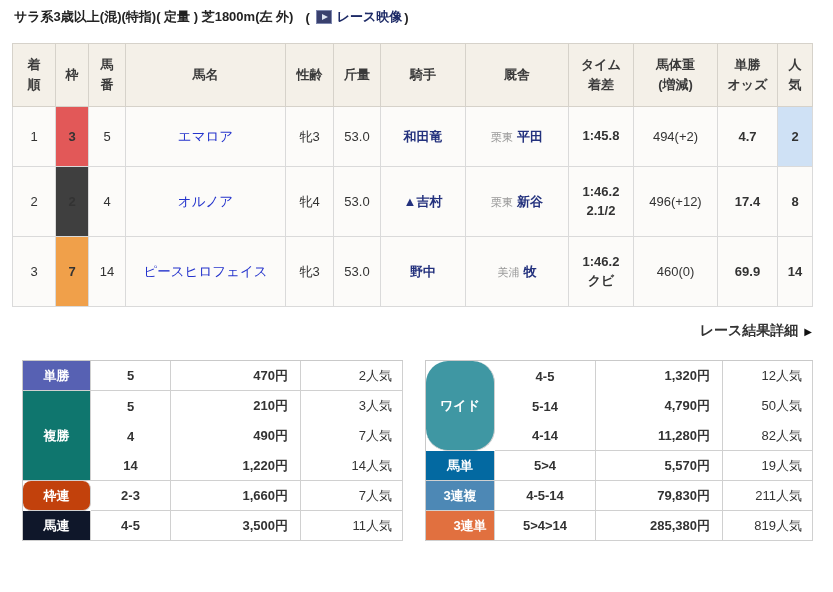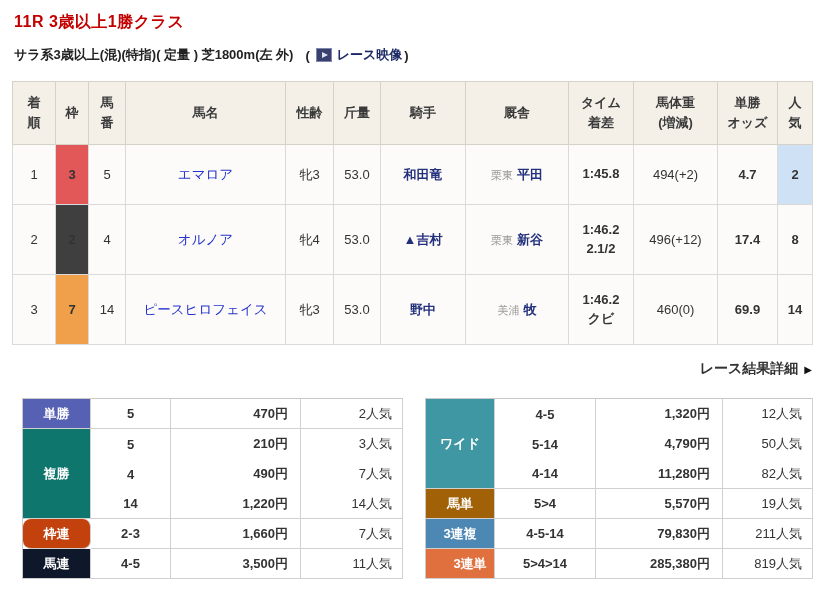--- a/index.html
+++ b/index.html
@@ -95,21 +95,20 @@
   table.payout.right td.pfav  { width:90px; }
   td.combo { text-align:center; font-weight:bold; color:#333; }
   td.pay   { text-align:right; font-weight:bold; color:#333; padding-right:12px !important; }
   td.pfav  { text-align:right; color:#333; padding-right:10px !important; }
 </style>
 </head>
 <body>
 
 <div class="page">
 
-  <div class="race-title">11R 3歳以上1勝クラス</div>
 
   <div class="conditions">
     <span>サラ系3歳以上(混)(特指)( 定量 ) 芝1800m(左 外)</span>
     <span class="cond-gap"></span>
     <span class="paren">(</span>
     <span class="vicon"></span>
     <span class="vlink">レース映像</span>
     <span class="paren">)</span>
   </div>
 
@@ -246,37 +245,37 @@
         <td class="combo">4-5</td>
         <td class="pay">3,500円</td>
         <td class="pfav">11人気</td>
       </tr>
     </tbody>
       </table>
 
     <table class="payout right">
       <tbody>
           <tr>
-        <td class="lbl" rowspan="3" style="background-color: rgb(63, 151, 163);">ワイド</td>
+        <td class="lbl" rowspan="3" style="background-color: rgb(63, 151, 163); border-radius: 22px;">ワイド</td>
         <td class="combo nb">4-5</td>
         <td class="pay nb">1,320円</td>
         <td class="pfav nb">12人気</td>
       </tr>
       <tr>
         <td class="combo nb">5-14</td>
         <td class="pay nb">4,790円</td>
         <td class="pfav nb">50人気</td>
       </tr>
       <tr>
         <td class="combo">4-14</td>
         <td class="pay">11,280円</td>
         <td class="pfav">82人気</td>
       </tr>
       <tr>
-        <td class="lbl" style="background-color: #a16207;">馬単</td>
+        <td class="lbl" style="background-color: #0369a1;">馬単</td>
         <td class="combo">5&gt;4</td>
         <td class="pay">5,570円</td>
         <td class="pfav">19人気</td>
       </tr>
       <tr>
         <td class="lbl" style="background-color: rgb(77, 136, 181);">3連複</td>
         <td class="combo">4-5-14</td>
         <td class="pay">79,830円</td>
         <td class="pfav">211人気</td>
       </tr>

